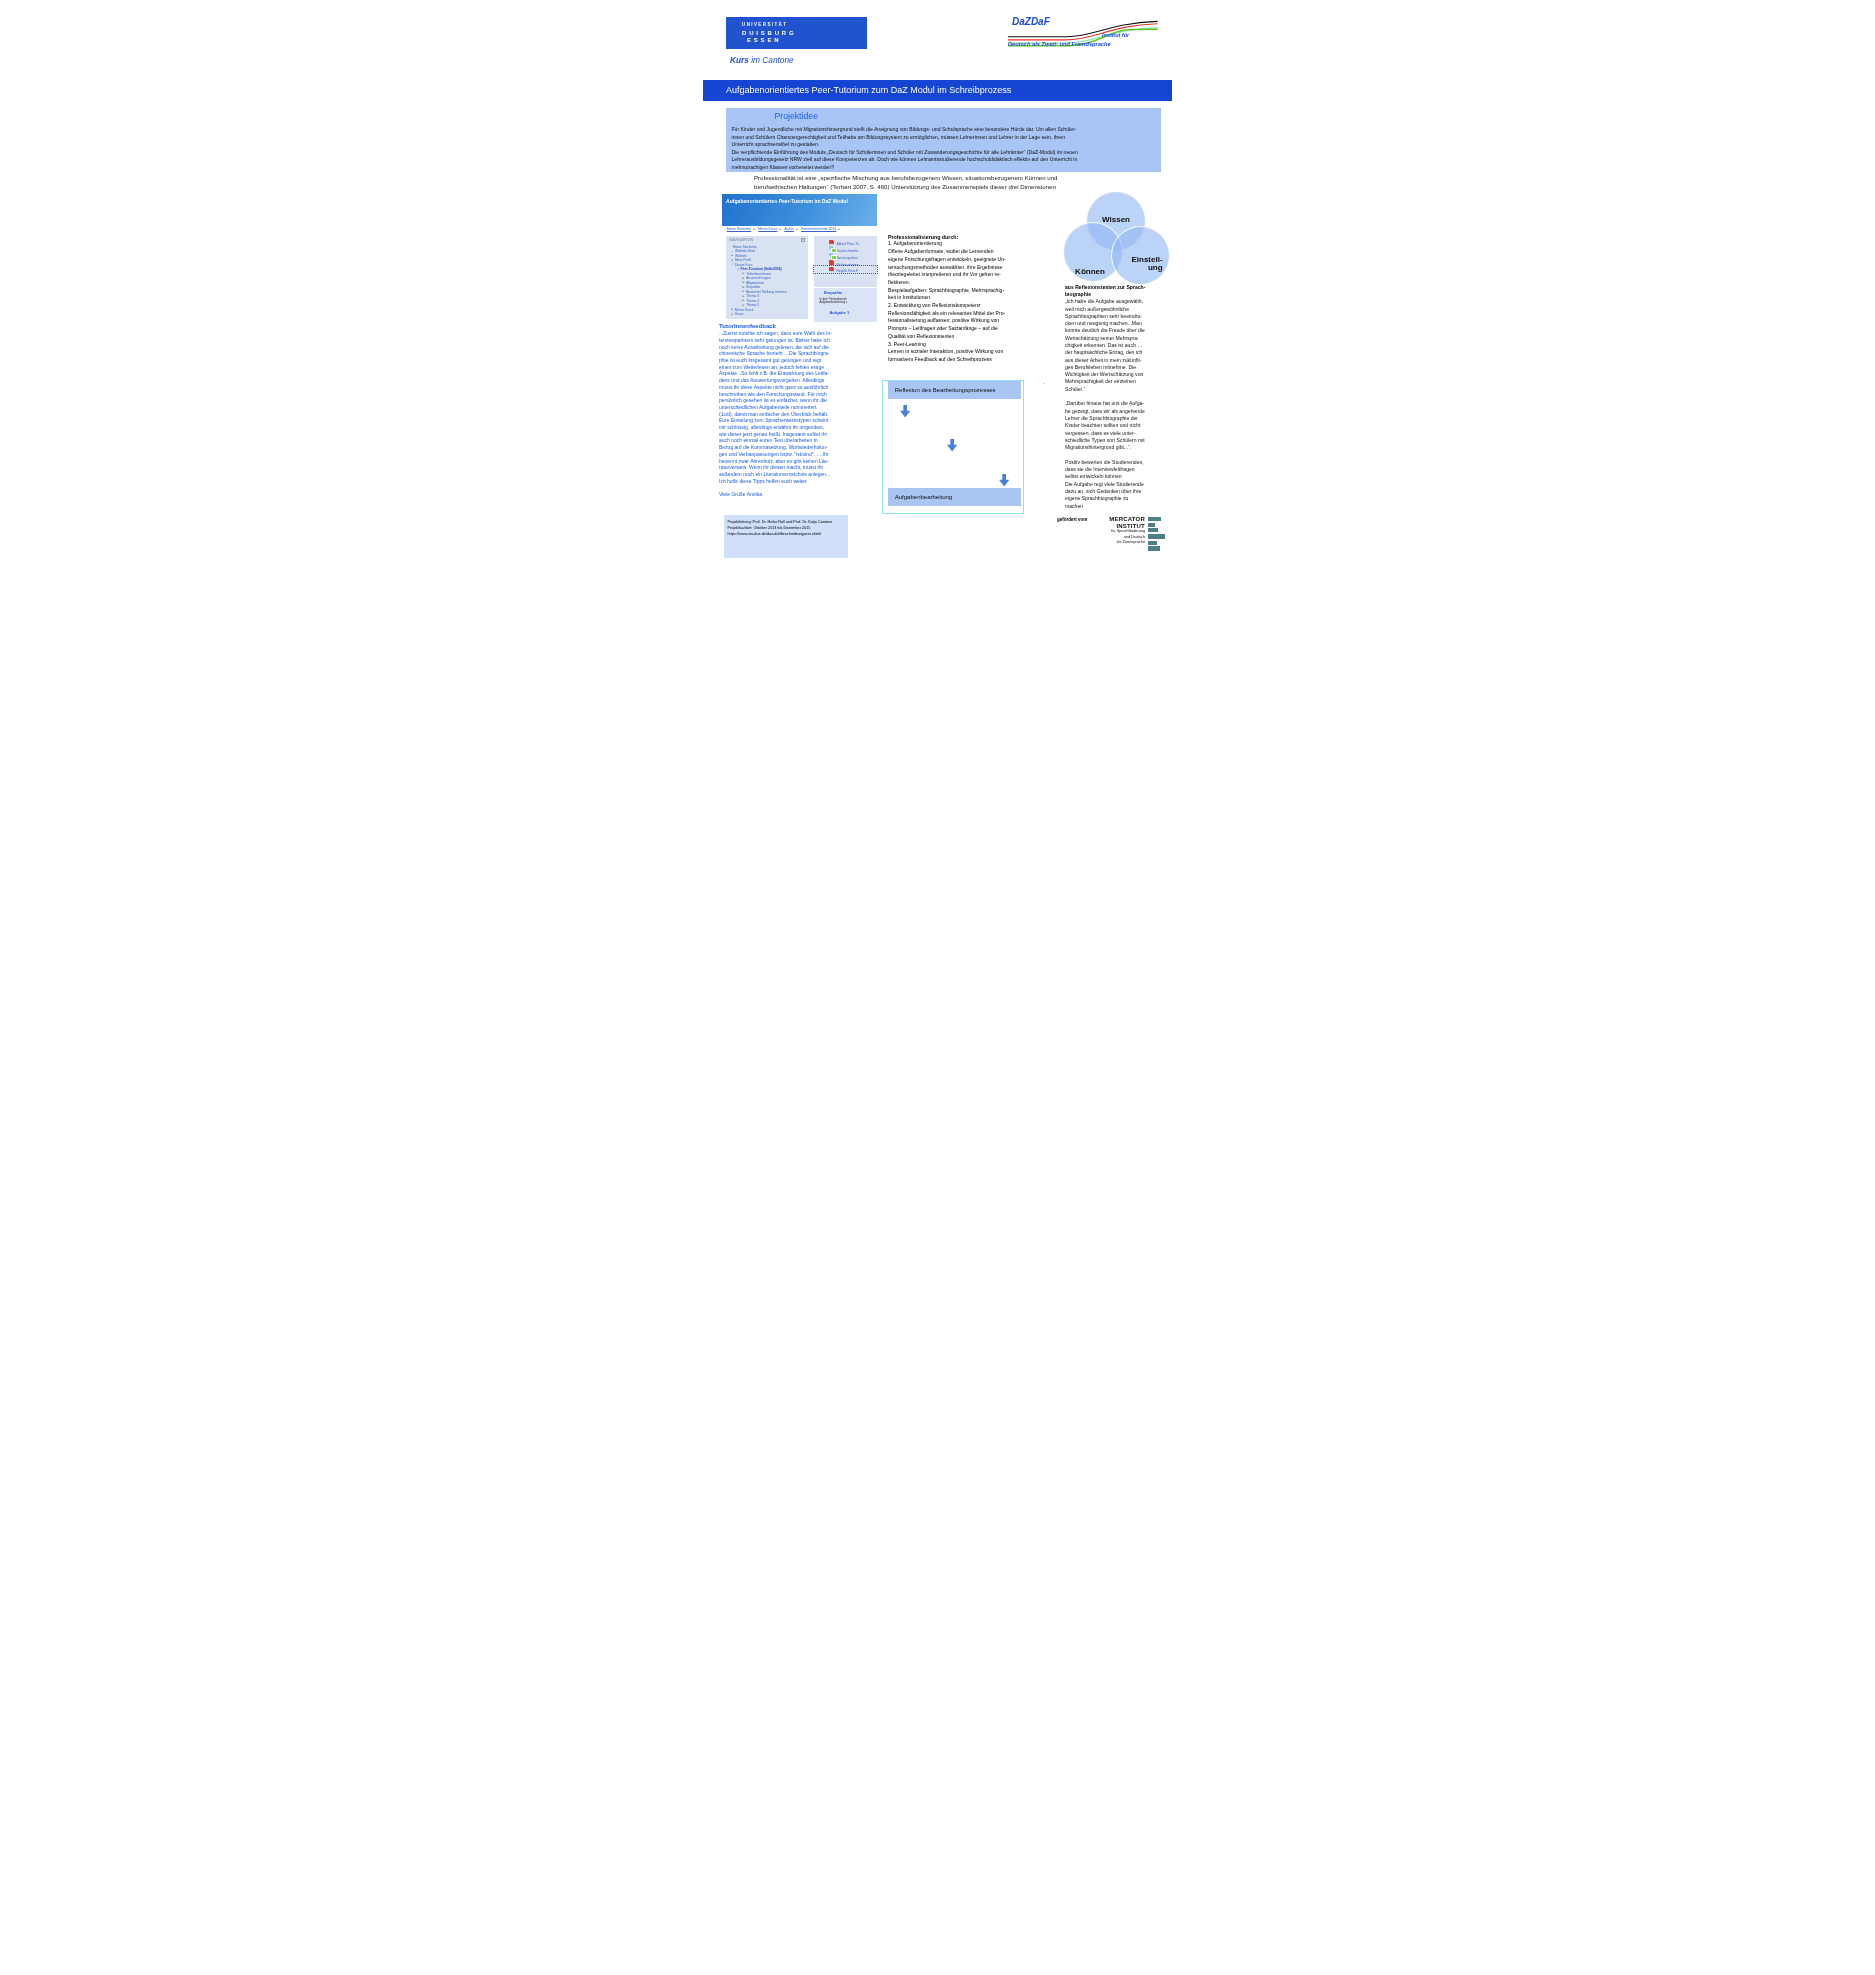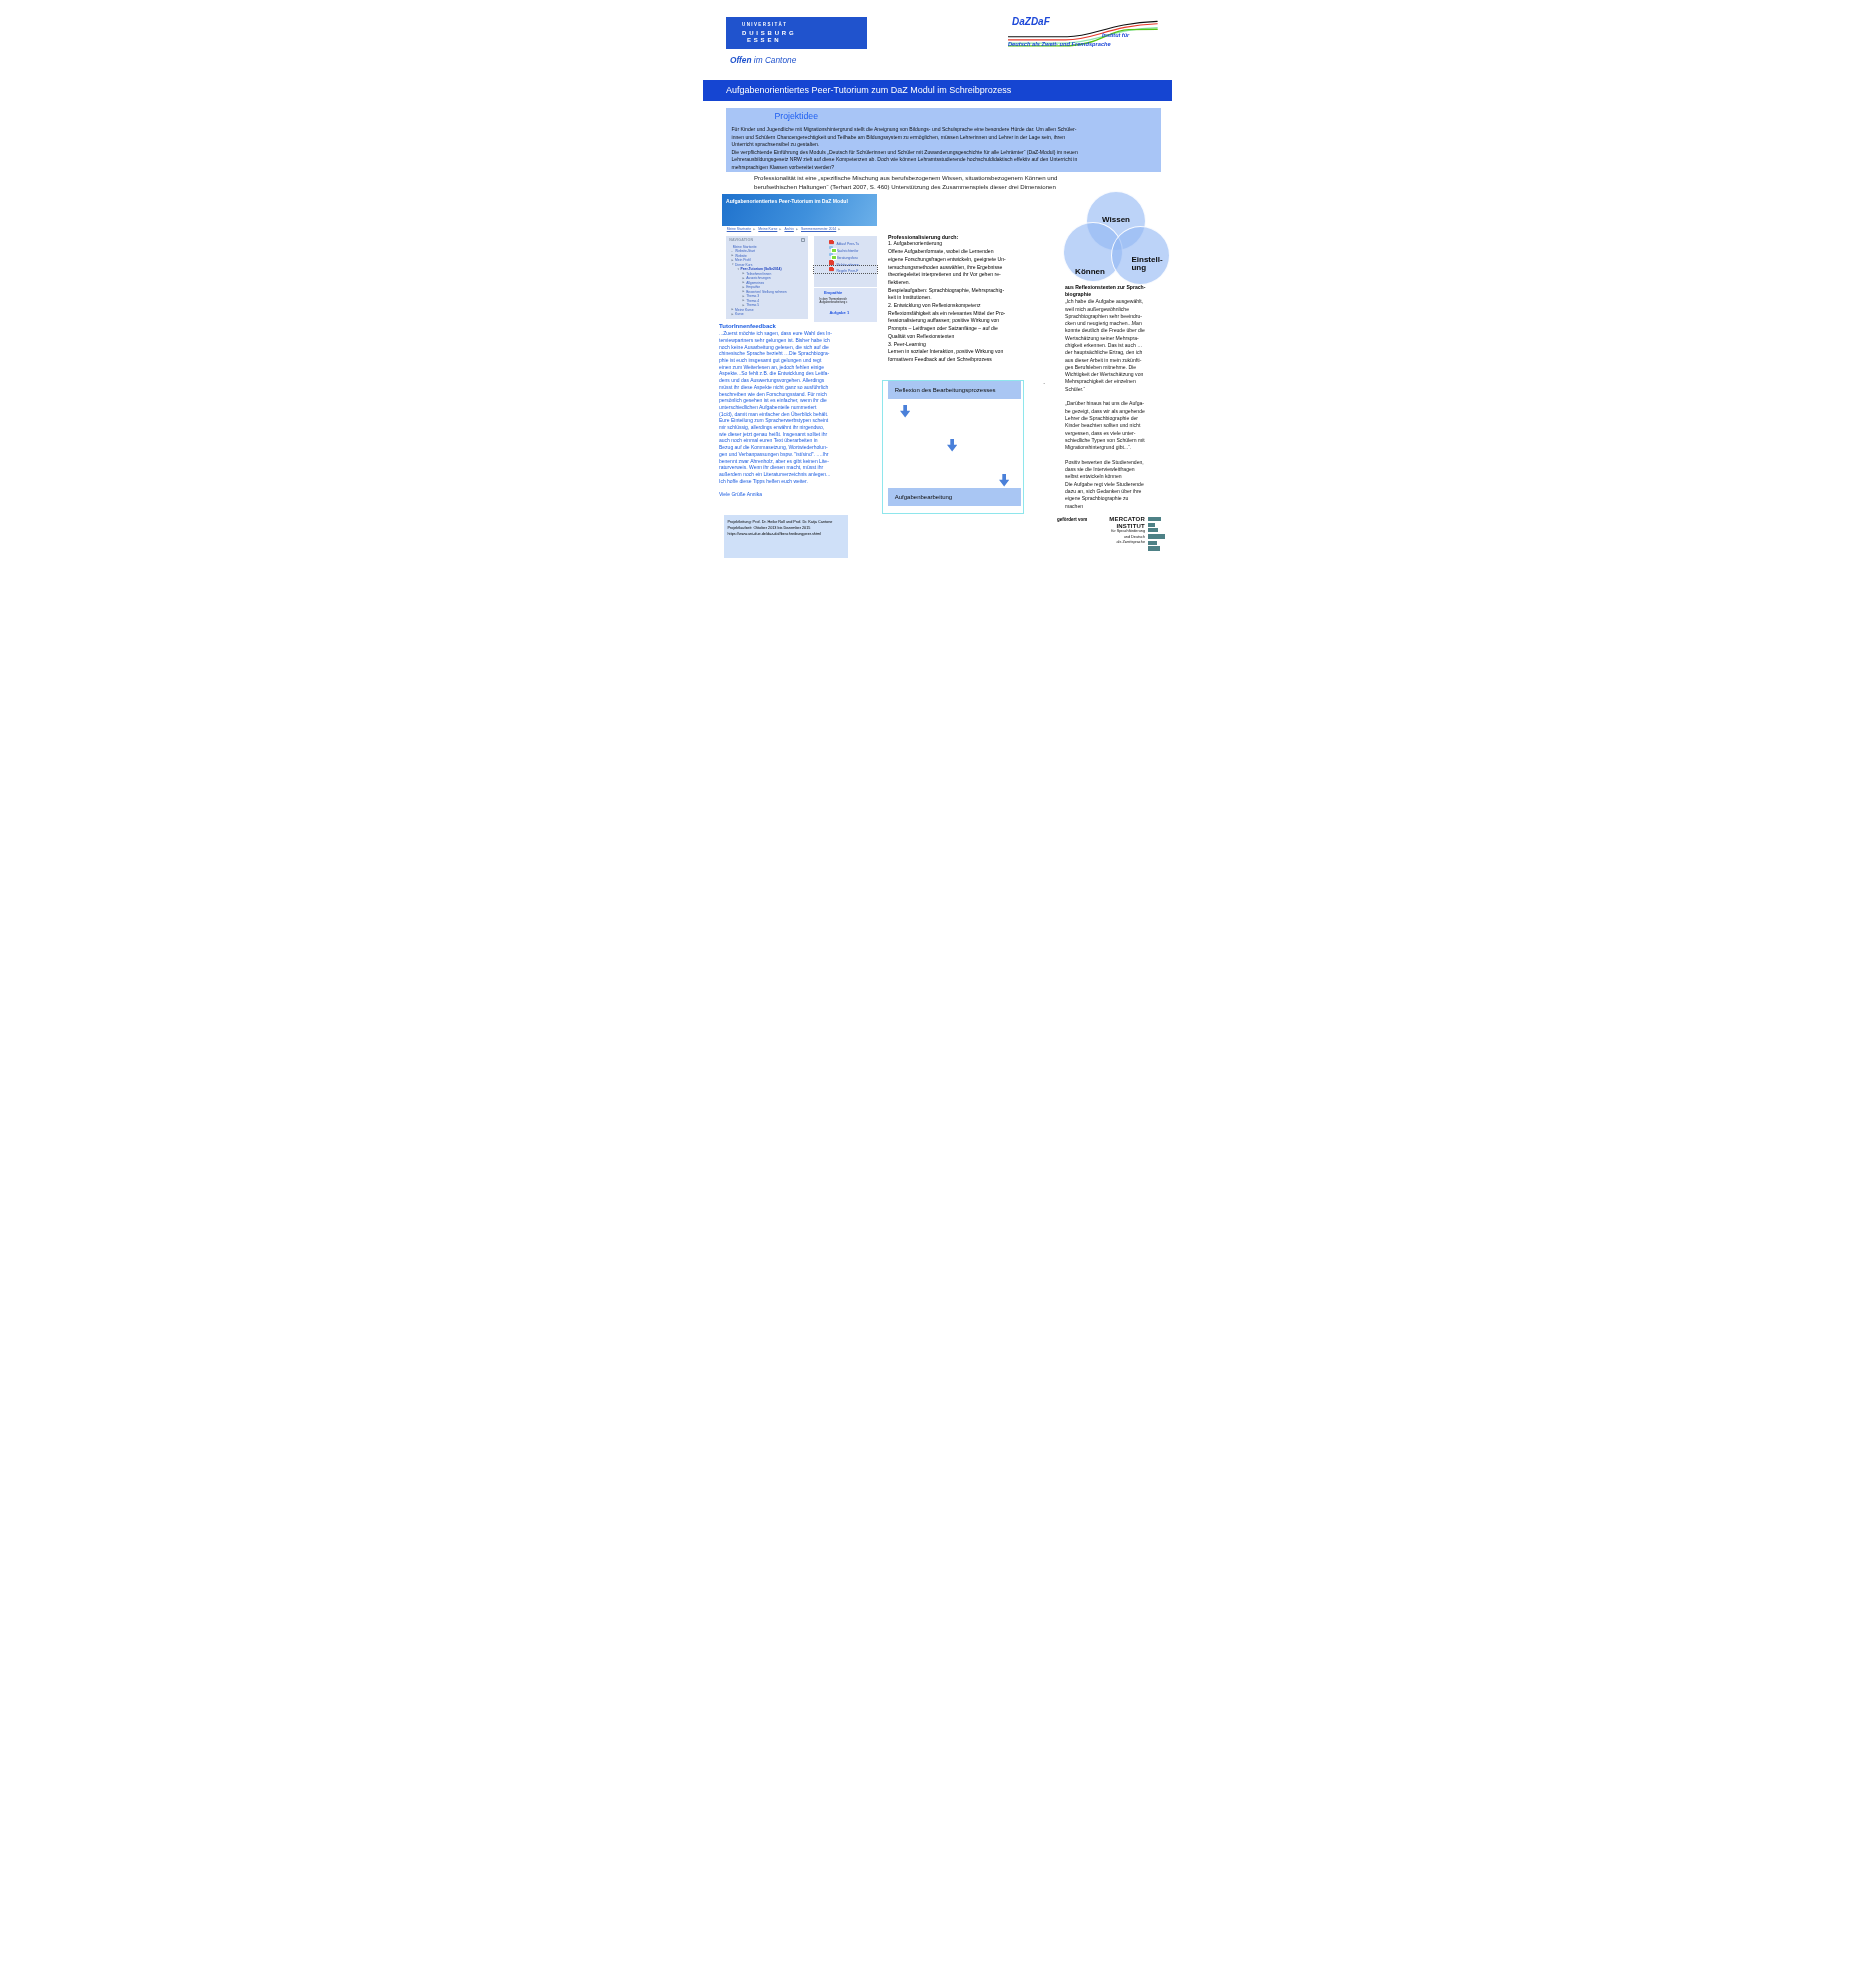--- a/index.html
+++ b/index.html
@@ -76,21 +76,21 @@
   #prof { left:185px; top:234px; width:160px; }
   #prof .hd { font-size:5.3px; font-weight:bold; color:#000; }
   #prof .bd { font-size:5.1px; line-height:7.7px; color:#000; margin-top:0.4px; }
 
   
   #venn { left:348px; top:189px; width:123px; height:100px; }
   .vcircle { position:absolute; border-radius:50%; background:rgba(147,184,244,0.62); border:0.8px solid rgba(255,255,255,0.9); }
   #vc1 { left:35px; top:1.6px;  width:60px; height:60px; }
   #vc2 { left:12px; top:33px; width:60px; height:60px; }
   #vc3 { left:60px; top:37px; width:59px; height:59px; }
-  .vlabel { position:absolute; font-size:8px; font-weight:bold; color:#0b0b0b; text-align:left; transform:translate(-50%,-50%); line-height:1.05; }
+  .vlabel { position:absolute; font-size:8px; font-weight:bold; color:#0b0b0b; text-align:right; transform:translate(-50%,-50%); line-height:1.05; }
   #vl1 { left:65px; top:31px; }
   #vl2 { left:39px;  top:83px; }
   #vl3 { left:96px; top:75px; }
 
   
   #reflexion { left:362px; top:284px; width:107px; }
   #reflexion .hd { font-size:5.1px; font-weight:bold; color:#000; line-height:6.7px; }
   #reflexion .bd { font-size:5.1px; line-height:7.3px; color:#151515; margin-top:0.8px; }
 
   
@@ -132,21 +132,21 @@
 </head>
 <body>
 
 <div id="poster">
 
   <div class="abs" id="ude-logo">
     <div class="l1">UNIVERSITÄT</div>
     <div class="l2">DUISBURG</div>
     <div class="l3">ESSEN</div>
   </div>
-  <div class="abs" id="slogan"><span class="b">Offen</span><span> im Cantone</span></div>
+  <div class="abs" id="slogan"><span class="b">Kurs</span><span> im Cantone</span></div>
 
   <div class="abs" id="dazdaf">
     <svg width="150" height="32" viewBox="0 0 380 80">
       <path d="M0,47 L150,47 C220,47 255,12 378,8" fill="none" stroke="#111111" stroke-width="2.6" stroke-linecap="round"></path>
       <path d="M0,55 L146,55 C220,55 258,18 378,14" fill="none" stroke="#e8392b" stroke-width="3" stroke-linecap="round"></path>
       <path d="M0,63 L142,63 C222,63 268,26 378,24" fill="none" stroke="#8ce6b0" stroke-width="3" stroke-linecap="round"></path>
       <path d="M0,70 L140,70 C230,70 252,31 306,29 L378,28" fill="none" stroke="#58c416" stroke-width="3.4" stroke-linecap="round"></path>
     </svg>
     <div class="wordmark">DaZDaF</div>
     <div class="inst1">Institut für</div>

